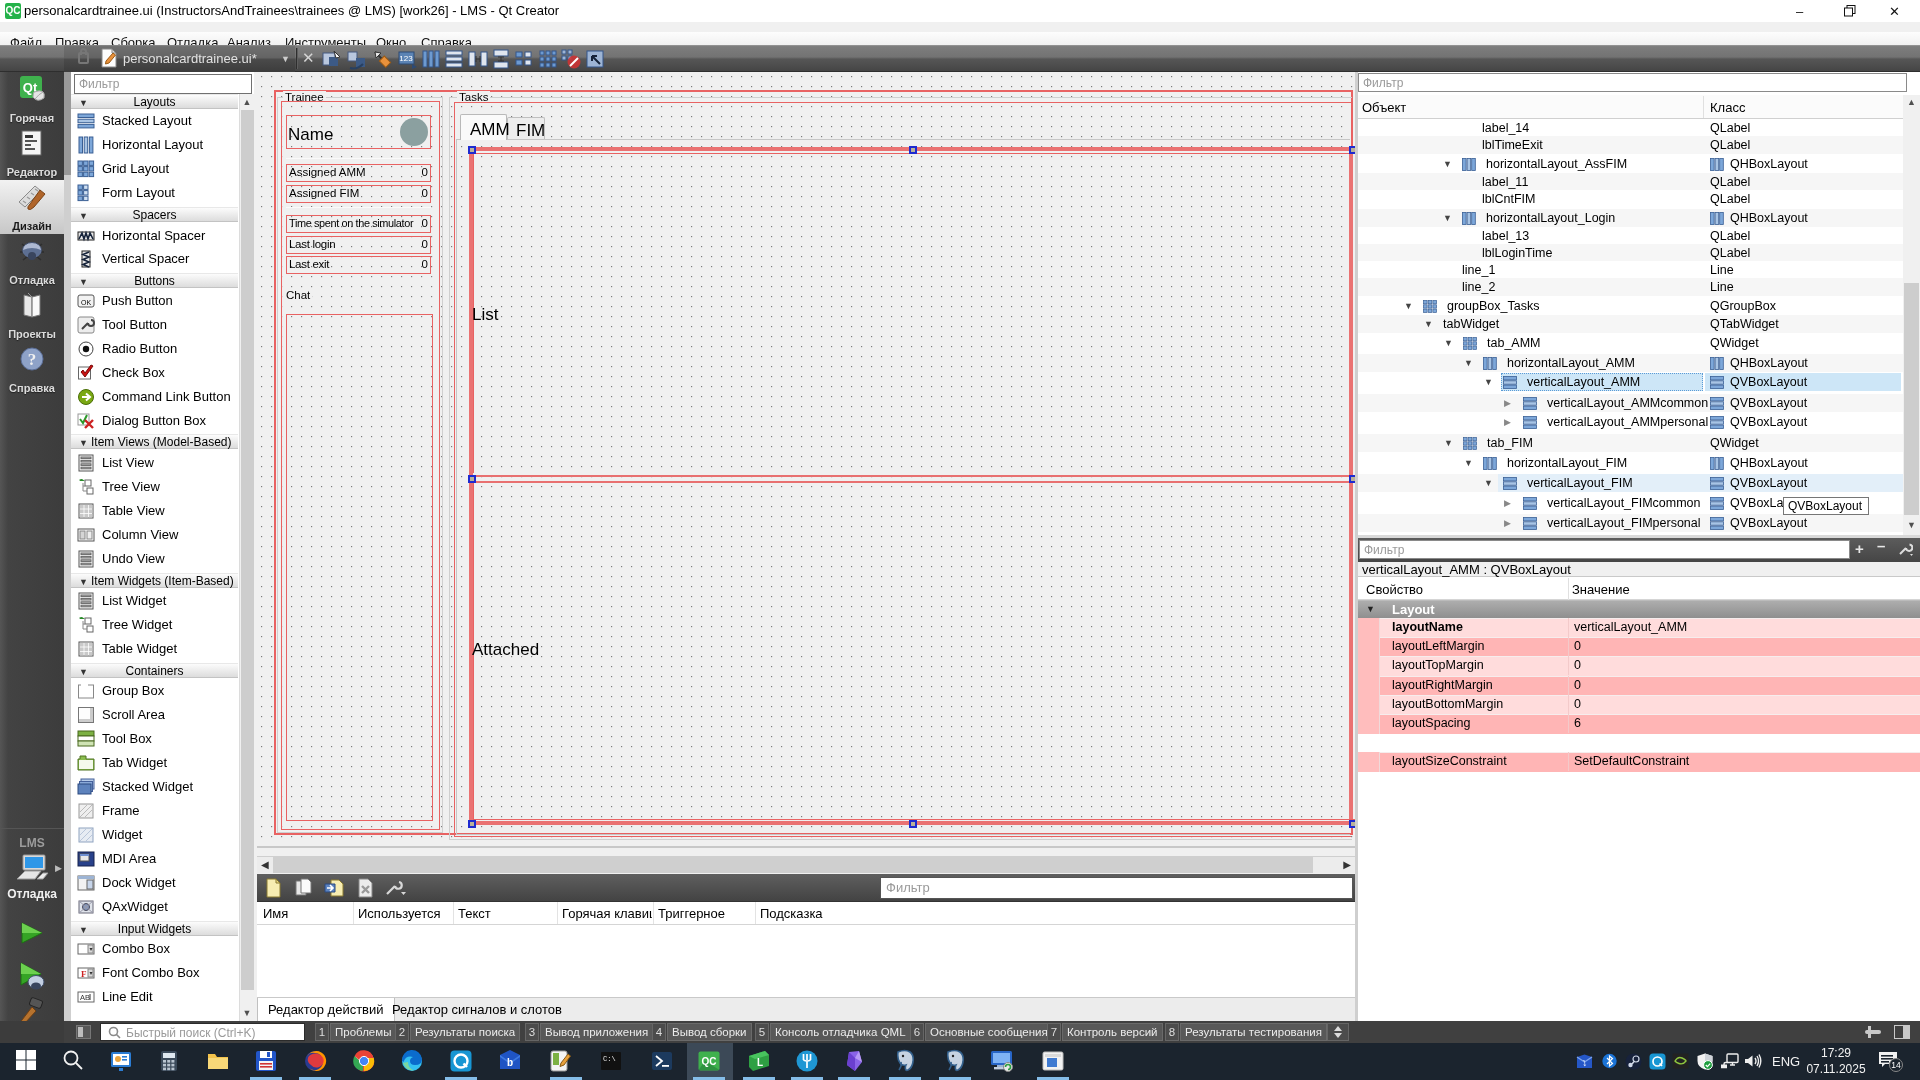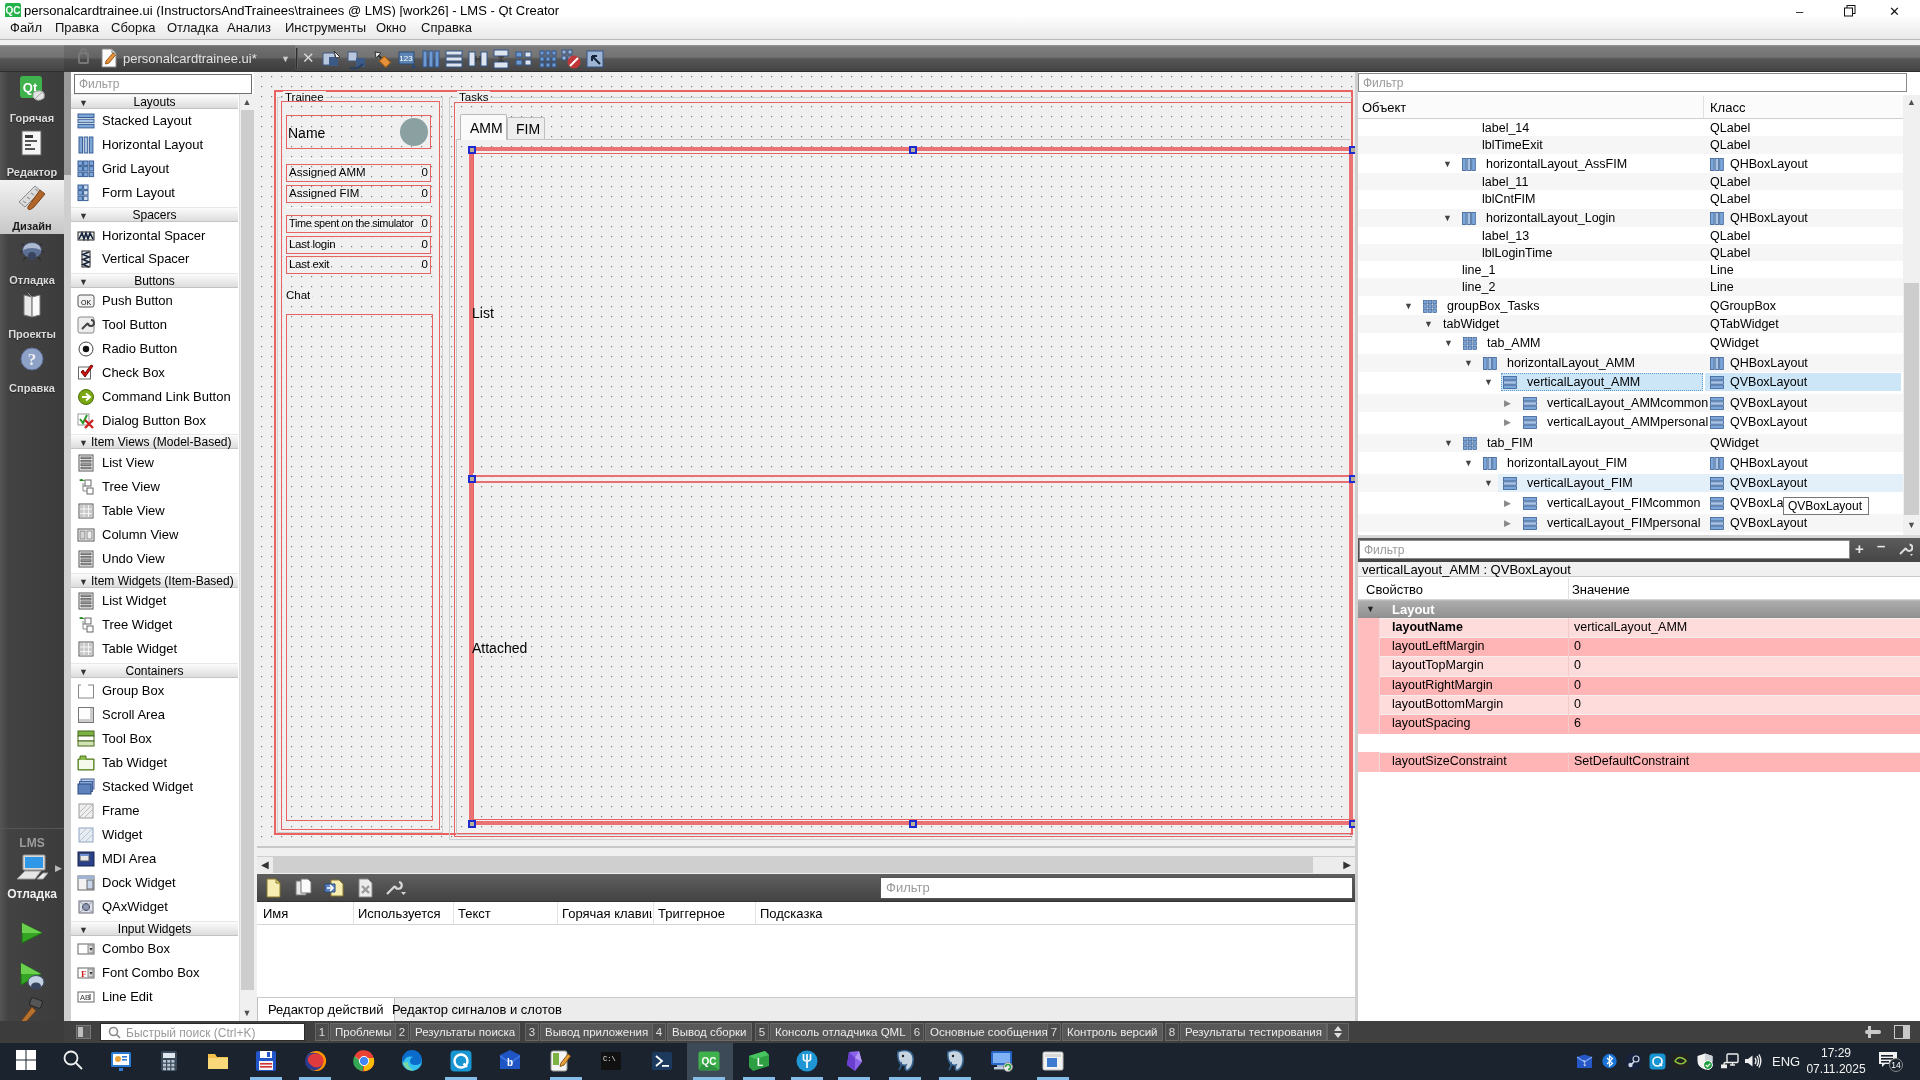--- a/index.html
+++ b/index.html
@@ -7,21 +7,21 @@
 .abs { position:absolute; }
 #root { position:relative; width:1920px; height:1080px; background:#f0f0f0; }
 
 
 #titlebar { left:0; top:0; width:1920px; height:22px; background:#ffffff; color:#000; }
 #titlebar .txt { position:absolute; left:24px; top:3px; font-size:13px; }
 #qcicon { position:absolute; left:5px; top:3px; width:16px; height:16px; background:#24b24a; border-radius:2px; color:#fff; font-size:10px; font-weight:bold; text-align:center; line-height:16px; }
 .winbtn { position:absolute; top:4px; color:#111; font-size:13px; }
 
 
-#menubar { left:0; top:17px; width:1920px; height:23px; background:linear-gradient(#fdfdfd,#e9e9e9); border-bottom:1px solid #b9b9b9; }
+#menubar { left:0; top:32px; width:1920px; height:23px; background:linear-gradient(#fdfdfd,#e9e9e9); border-bottom:1px solid #b9b9b9; }
 #menubar span { position:absolute; top:3px; font-size:13px; color:#111; }
 
 
 #toolbar { left:0; top:45px; width:1920px; height:27px; background:linear-gradient(180deg,#9c9c9c 0%,#7d7d7d 6%,#737373 46%,#565656 54%,#454545 100%); border-bottom:1px solid #2e2e2e; }
 
 
 #sidebar { left:0; top:72px; width:64px; height:971px; background:linear-gradient(90deg,#555555 0px,#434343 8px,#3c3c3c 64px); }
 .modeitem { position:absolute; left:0; width:64px; height:54px; text-align:center; }
 .modeitem .lbl { position:absolute; bottom:2px; width:100%; font-size:11px; font-weight:bold; color:#dcdcdc; text-shadow:0 1px 1px #222; }
 .modeitem.sel { background:linear-gradient(#f2f2f2,#c7c7c7); }
@@ -46,21 +46,21 @@
 
 #canvas { left:257px; top:72px; width:1098px; height:784px; background:#f0f0f0; overflow:hidden; }
 .redthin { position:absolute; border:1px solid #e86262; }
 .redthick { position:absolute; background:#ea7272; }
 .etched { position:absolute; border:1px solid #cfcfcf; }
 .gbtitle { position:absolute; font-size:11.5px; color:#000; background:#f0f0f0; padding:0 2px; }
 .frow { position:absolute; left:29px; width:145px; height:18px; border:1px solid #e86262; font-size:11.5px; color:#000; white-space:nowrap; }
 .frow .l { position:absolute; left:2px; top:1px; }
 .frow .r { position:absolute; right:2px; top:1px; }
 .handle { position:absolute; width:8px; height:8px; background:#b9b29a; border:2px solid #1e2ad0; }
-.ftext { position:absolute; font-size:14px; color:#000; }
+.ftext { position:absolute; font-size:17px; color:#000; }
 
 
 #hscroll { left:257px; top:856px; width:1098px; height:17px; background:#ececec; border-top:1px solid #cfcfcf;}
 #hscroll .thumb { position:absolute; left:16px; top:0px; width:1040px; height:16px; background:#cfcfcf; }
 #hscroll .sarr { position:absolute; top:2px; font-size:10px; color:#333; }
 
 
 #actbar { left:257px; top:874px; width:1098px; height:28px; background:linear-gradient(#5f5f5f,#434343); border-bottom:1px solid #333; }
 #acthead { left:257px; top:902px; width:1098px; height:23px; background:#ffffff; border-bottom:1px solid #d5d5d5; font-size:13px; color:#000; }
 #acthead span { position:absolute; top:4px; }

